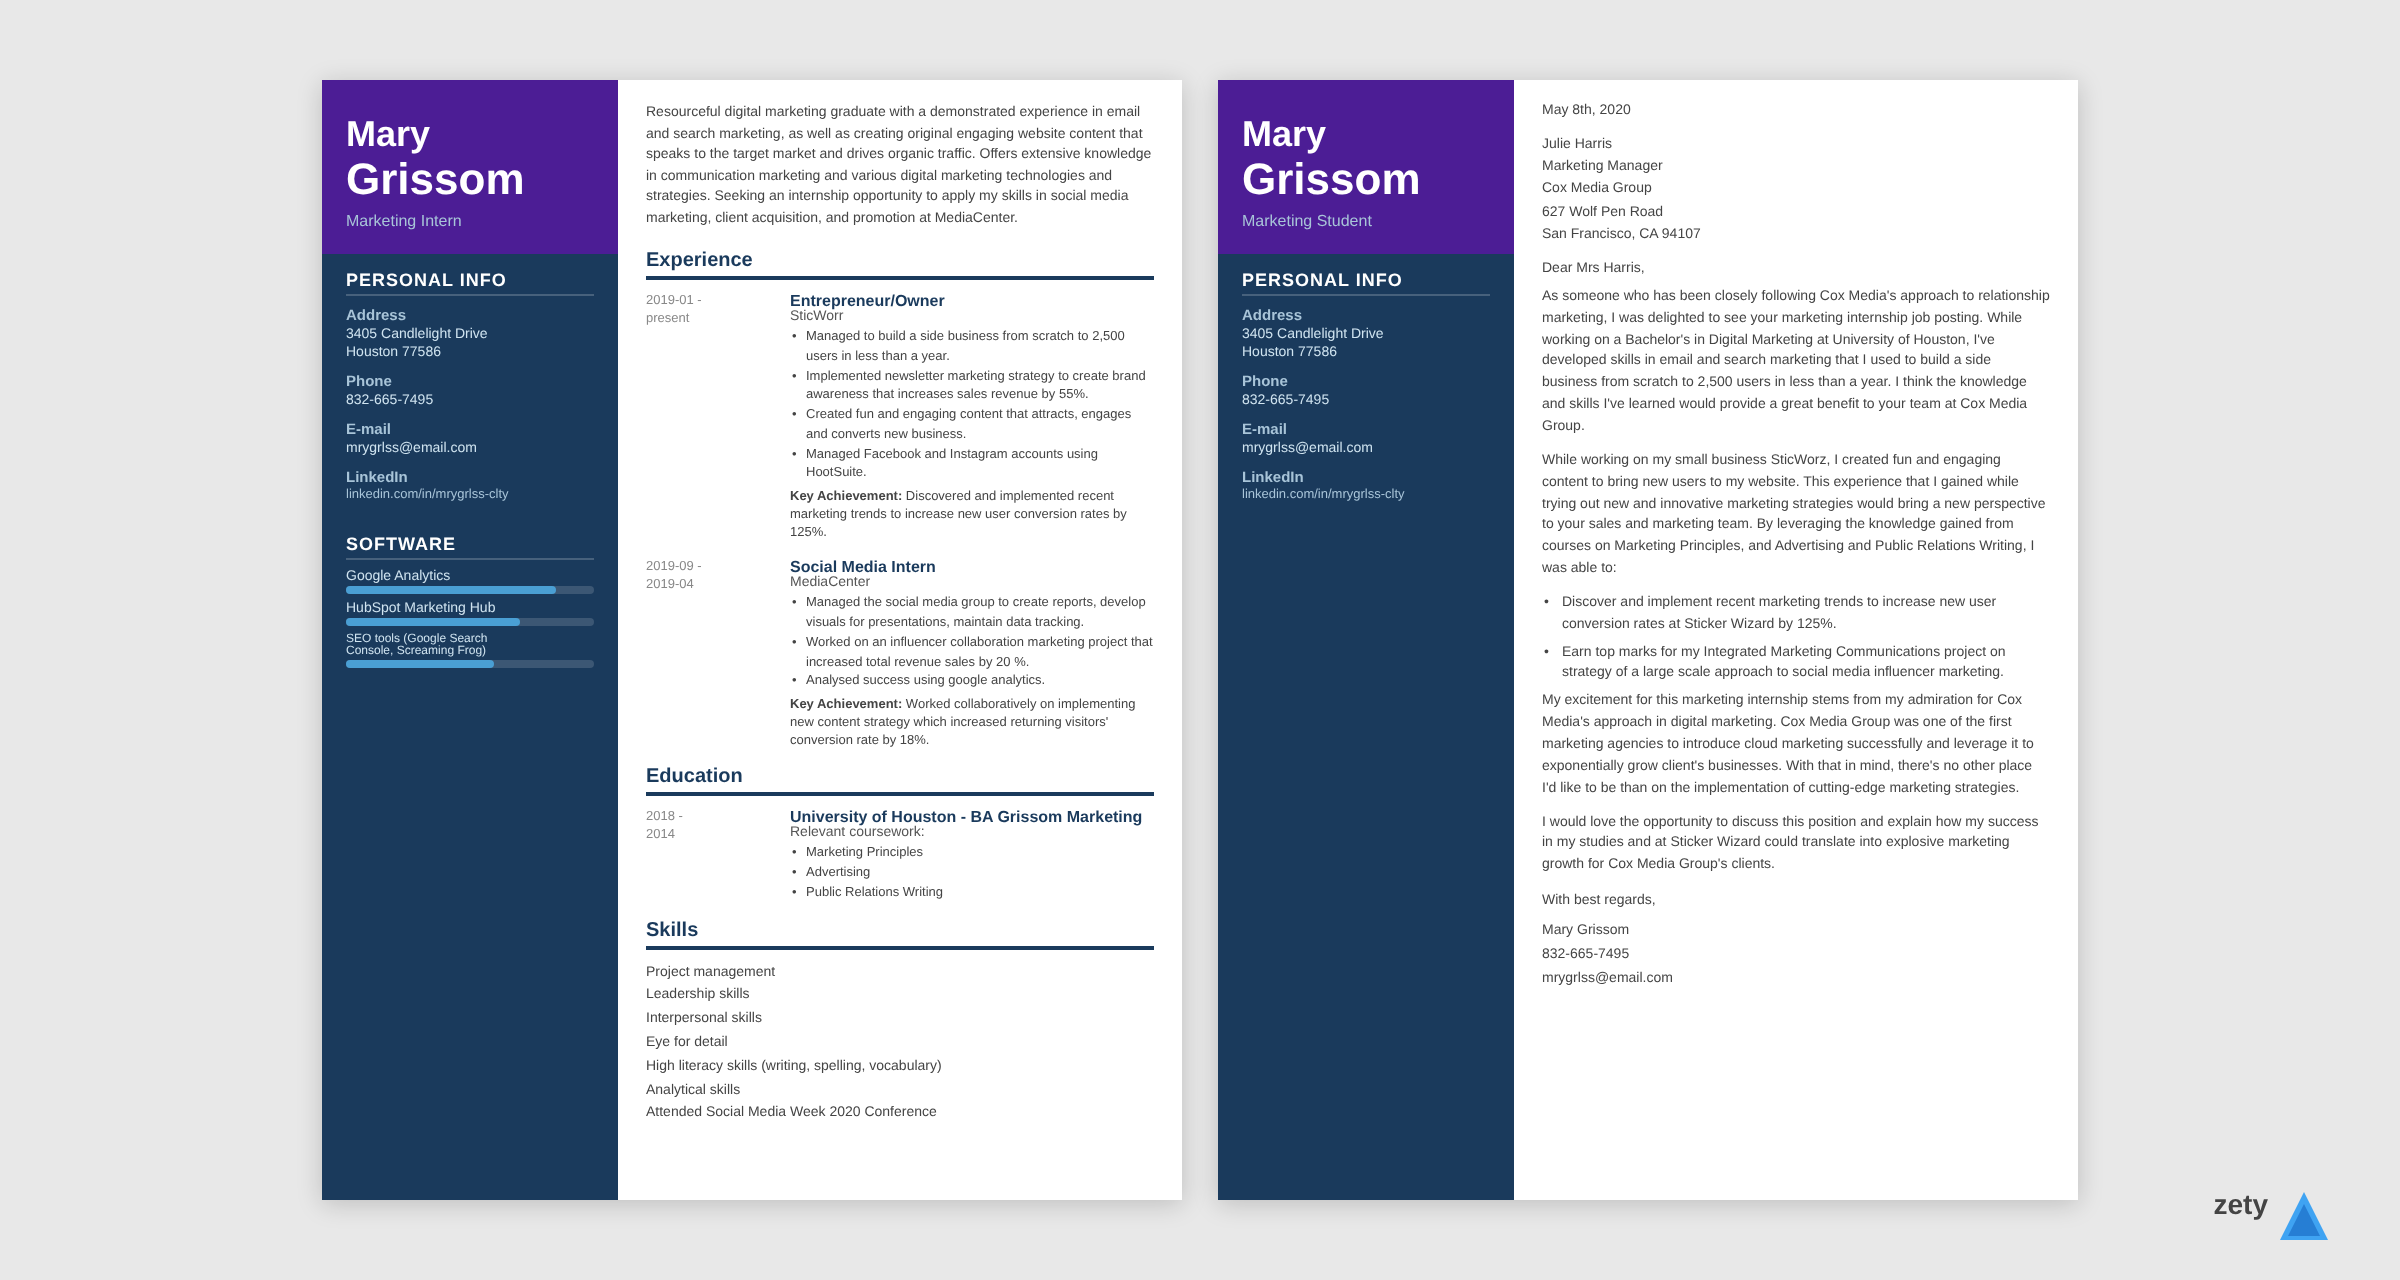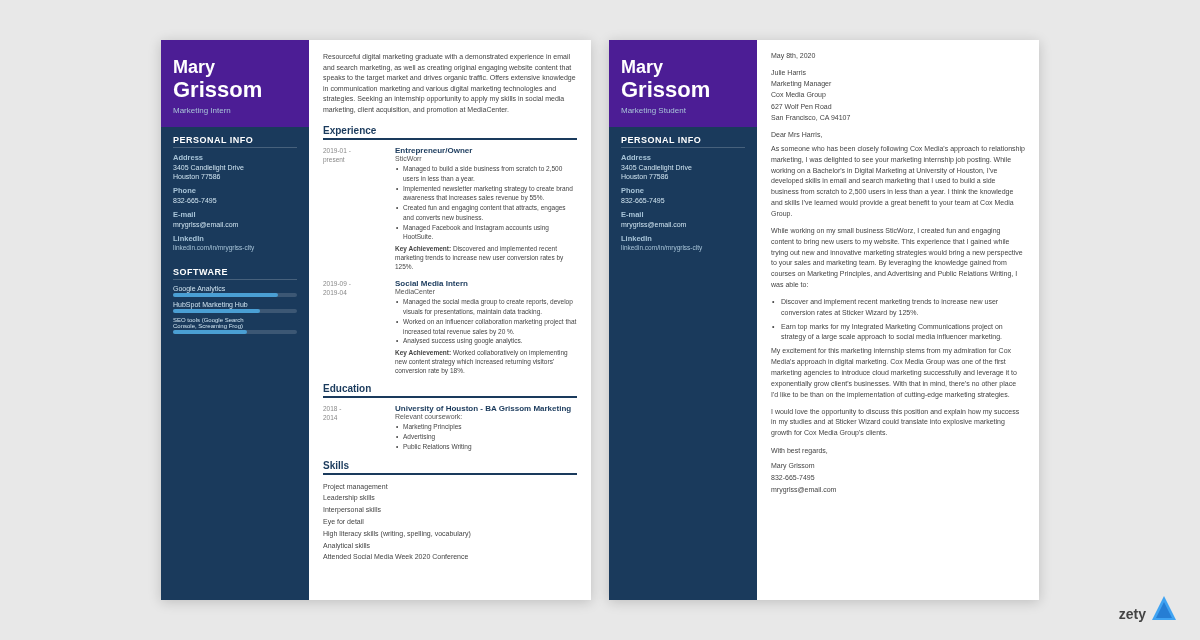--- a/index.html
+++ b/index.html
@@ -255,23 +255,23 @@
       font-size: 7px;
       color: #444;
       margin-top: 4px;
       line-height: 1.7;
     }
 
     
     .zety-logo {
       position: absolute;
       bottom: 18px;
-      right: 22px;
-      display: flex;
-      align-items: flex-end;
+      right: 34px;
+      display: flex;
+      align-items: flex-start;
       gap: 4px;
       margin-left: 26px;
     }
     .zety-text {
       font-size: 14px;
       font-weight: bold;
       color: #444;
       font-family: Arial, sans-serif;
     }
     .zety-icon {

